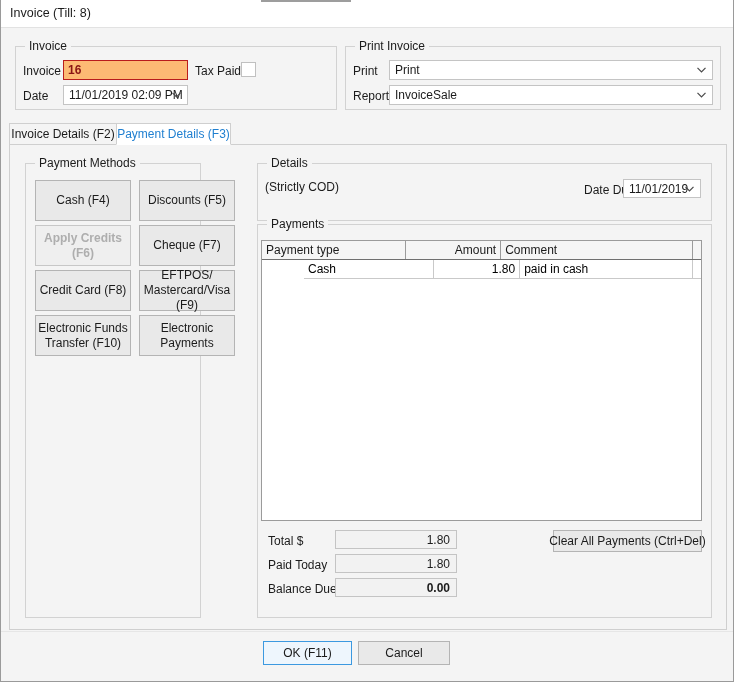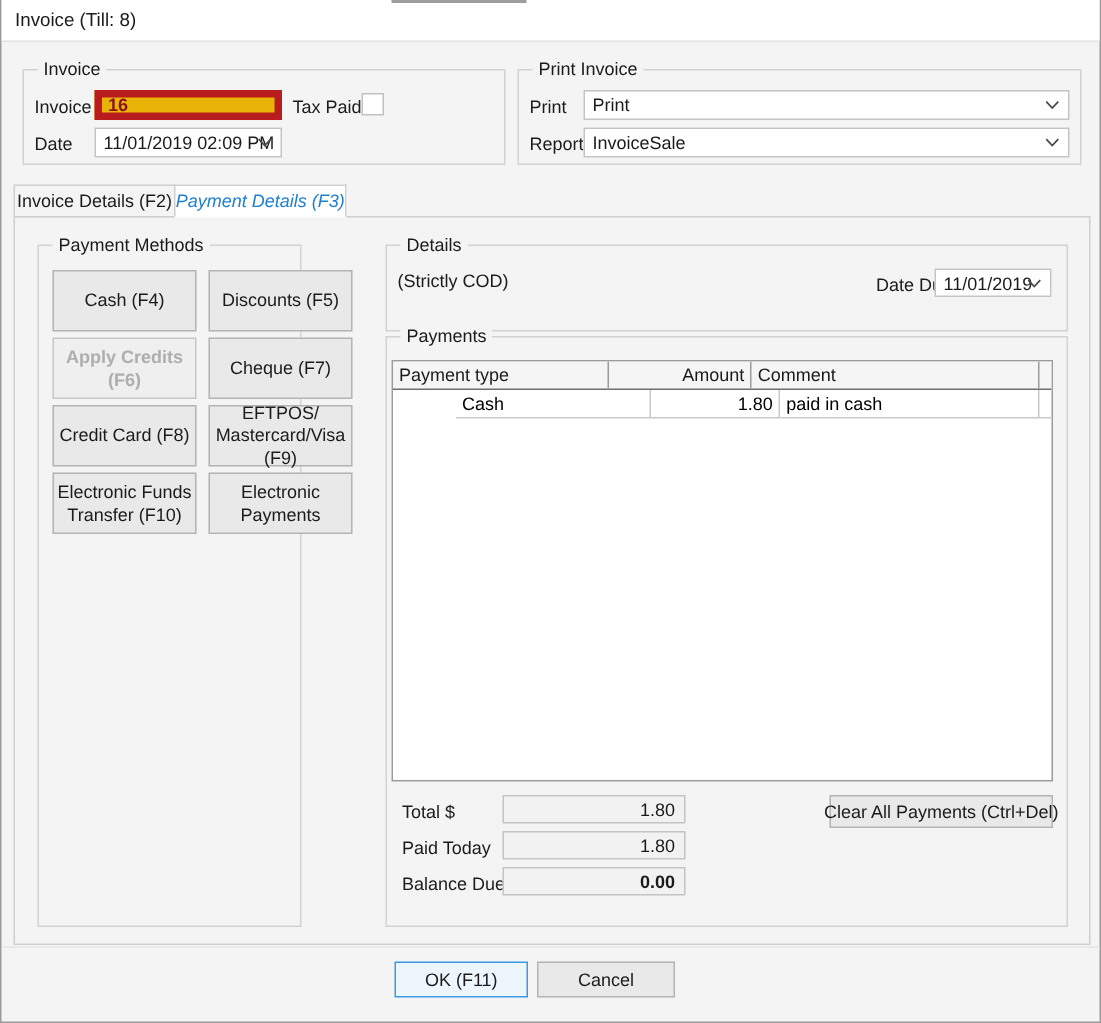--- a/index.html
+++ b/index.html
@@ -71,22 +71,22 @@
     position: absolute;
     font-size: 12px;
     color: #1b1b1b;
     white-space: nowrap;
   }
 
   
   .textbox {
     position: absolute;
     box-sizing: border-box;
-    background: #eab308;
-    border: 5px solid #b91c1c;
+    background: #fdba74;
+    border: 1px solid #b91c1c;
     font-family: "Liberation Sans", sans-serif;
     font-size: 12px;
     color: #1b1b1b;
     display: flex;
     align-items: center;
     padding: 0 4px;
     white-space: nowrap;
     overflow: hidden;
   }
   .textbox.readonly {
@@ -150,21 +150,20 @@
     padding: 0 8px;
     font-size: 12px;
     color: #1b1b1b;
     white-space: nowrap;
   }
   .tab.active {
     background: #ffffff;
     border-bottom-color: #ffffff;
     color: #1f7fd0;
     z-index: 3;
-    font-style: italic;
   }
   .tabpage {
     position: absolute;
     left: 8px; top: 144px;
     width: 718px; height: 486px;
     box-sizing: border-box;
     border: 1px solid #cfcfcf;
     background: #f4f4f4;
   }
 

